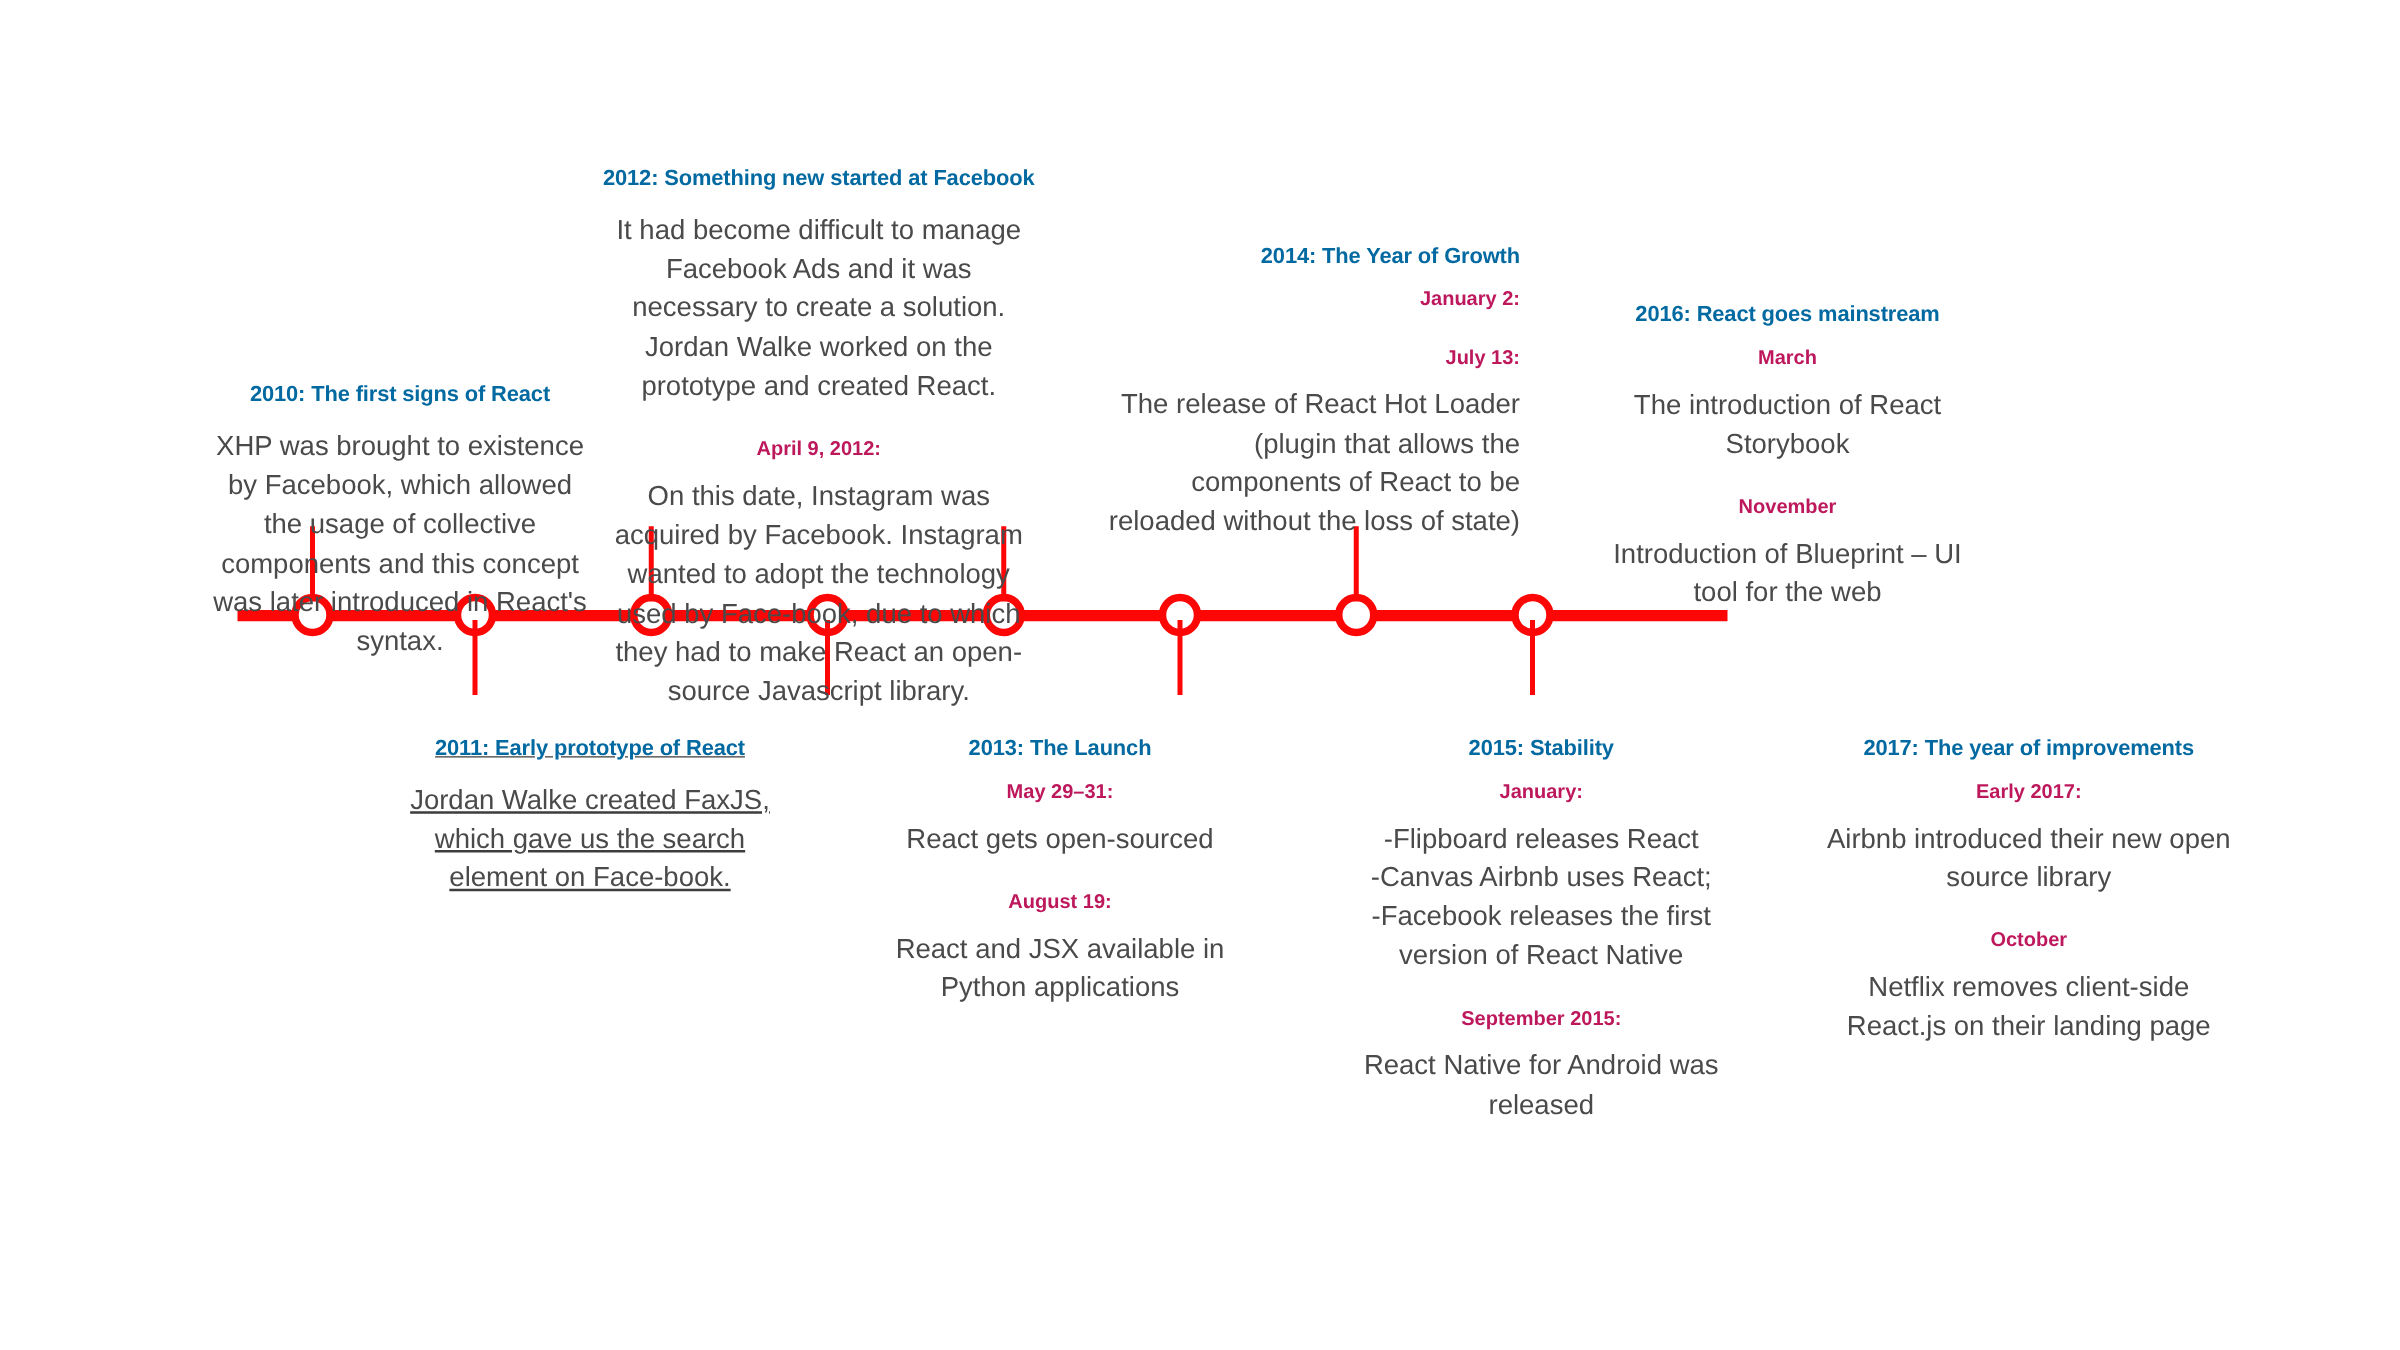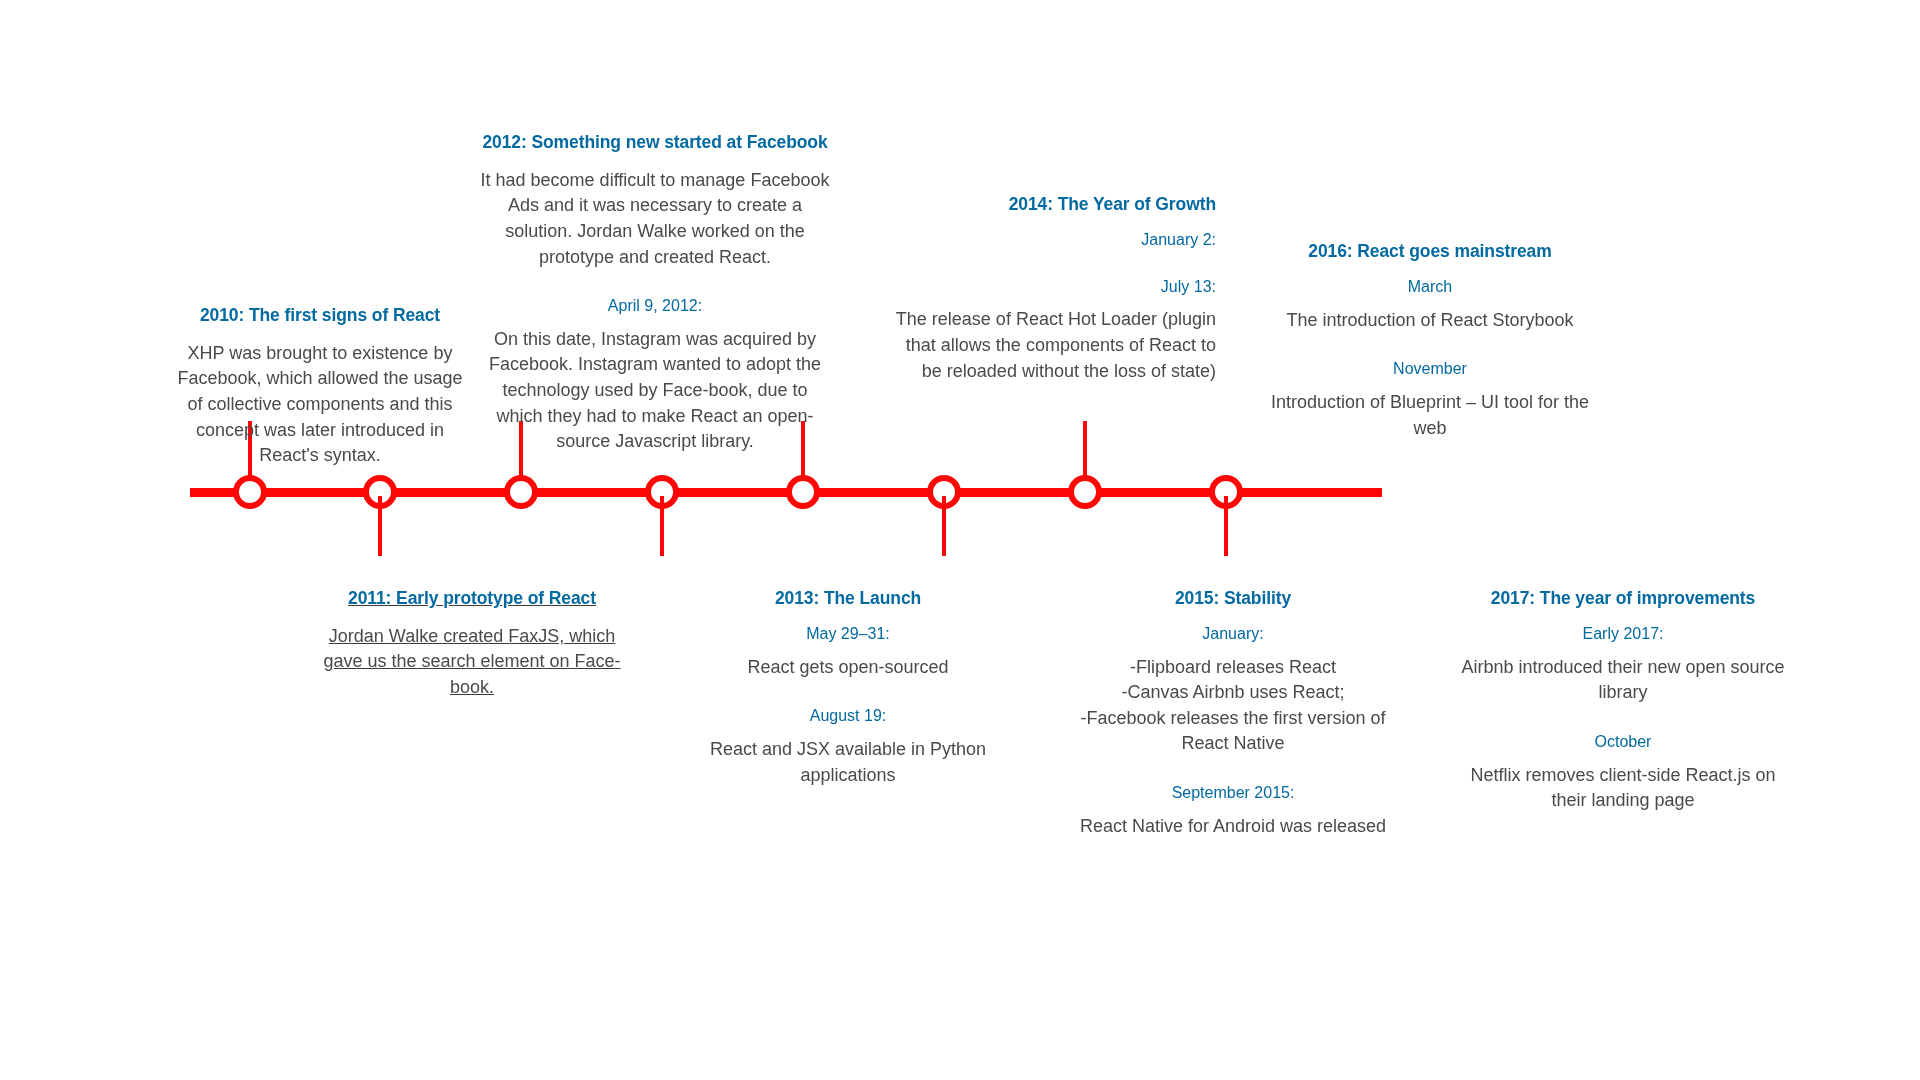--- a/index.html
+++ b/index.html
@@ -65,28 +65,28 @@
     font-size: 17.5px;
     font-weight: bold;
     color: #0369a1;
     letter-spacing: -0.1px;
     margin: 0 0 14px 0;
     line-height: 1.25;
   }
 
   .date-label {
     font-size: 16px;
-    font-weight: normal;
-    color: #0369a1;
+    font-weight: bold;
+    color: #be185d;
     margin: 0 0 10px 0;
     line-height: 1.3;
   }
 
   .body-text {
-    font-size: 18px;
+    font-size: 22px;
     font-weight: 400;
     color: #4a4a4a;
     line-height: 1.42;
     margin: 0;
     white-space: pre-line;
   }
 
   .block { margin-bottom: 26px; }
   .block:last-child { margin-bottom: 0; }
 </style>

